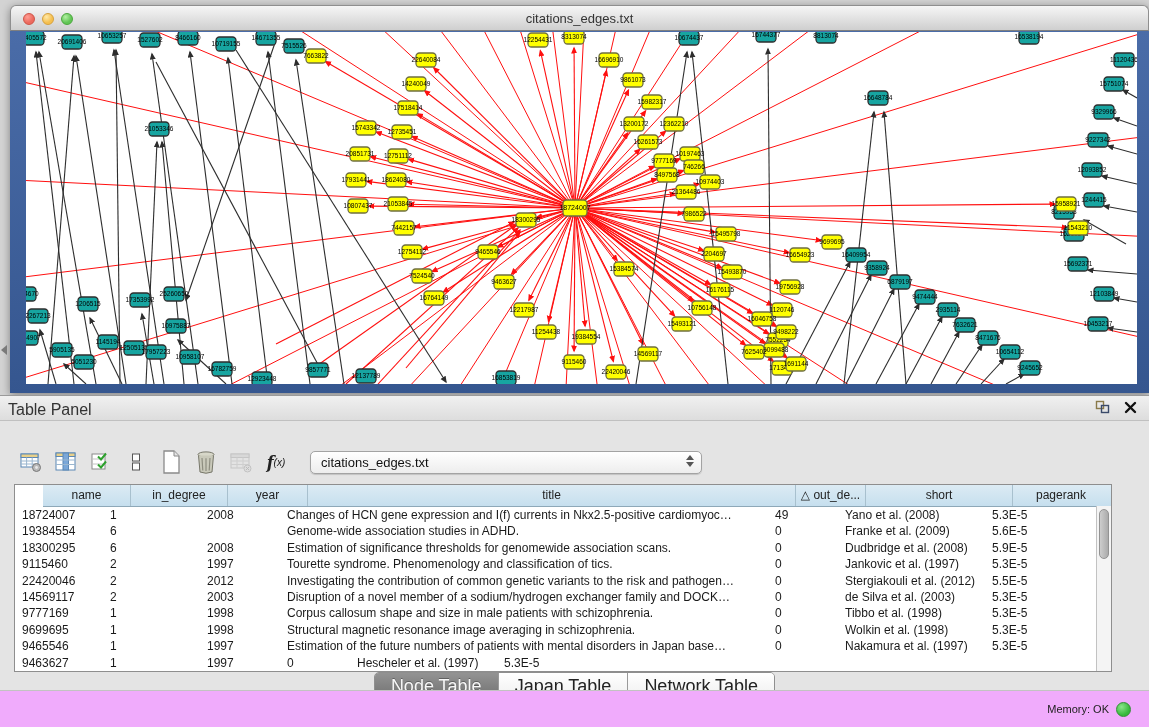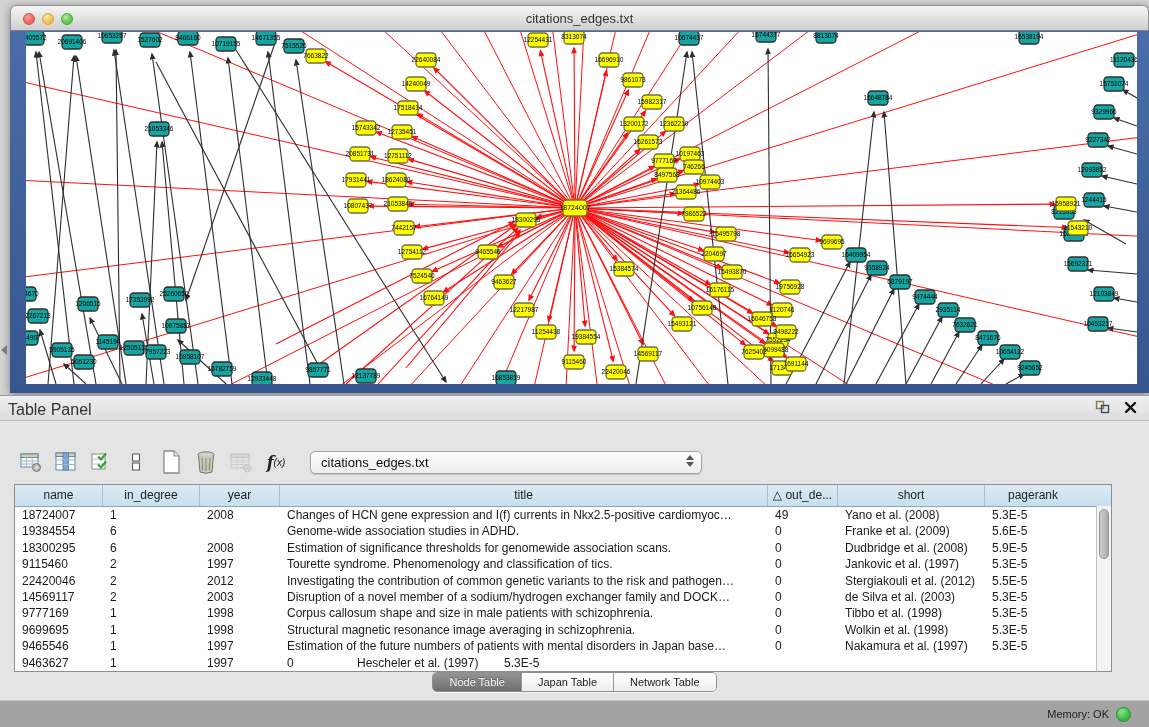--- a/index.html
+++ b/index.html
@@ -32,36 +32,36 @@
   .fx{font-size:14px;color:#222;}
   .fx i{font-family:"DejaVu Serif",serif;font-weight:bold;font-size:16px;}
   .fx .paren{font-size:10px;font-style:italic;}
   .combo{margin-left:12px;width:392px;height:23px;border:1px solid #a3a3a3;border-radius:5px;background:linear-gradient(#ffffff,#ededed);box-shadow:0 1px 1px rgba(0,0,0,.15);position:relative;font-size:13px;color:#111;line-height:22px;padding:0 26px 0 10px;box-sizing:border-box;}
   .combo .arrows{position:absolute;right:7px;top:3px;display:flex;flex-direction:column;gap:2px;}
   .combo .arrows i{width:0;height:0;border-left:4px solid transparent;border-right:4px solid transparent;}
   .combo .arrows i.up{border-bottom:5px solid #555;}
   .combo .arrows i.down{border-top:5px solid #555;}
 
   .tablewrap{position:absolute;left:14px;top:88px;width:1098px;border:1px solid #8e8e8e;background:#fff;box-sizing:border-box;}
-  .thead{display:flex;height:21px;background:linear-gradient(#dcebf4,#c6dfee);border-bottom:1px solid #8ea8b8;}
+  .thead{display:flex;height:21px;background:linear-gradient(#dcebf4,#c6dfee);border-bottom:1px solid #8ea8b8;margin-left:28px;}
   .th{font-size:12px;color:#222;text-align:center;line-height:21px;border-right:1px solid #a8c0ce;box-sizing:border-box;overflow:hidden;white-space:nowrap;}
   .th:last-child{border-right:none;}
   .tbody{position:relative;background:#fff;}
   .tr{display:flex;height:16.4px;line-height:16.4px;}
   .td{font-size:12px;color:#1a1a1a;padding-left:7px;box-sizing:border-box;overflow:hidden;white-space:nowrap;}
   .vscroll{position:absolute;right:0;top:21px;width:15px;bottom:0;background:#f4f4f4;border-left:1px solid #c2c2c2;box-sizing:border-box;}
   .vthumb{position:absolute;left:2px;right:2px;top:3px;height:48px;border-radius:6px;background:linear-gradient(90deg,#cdcdcd,#ababab);border:1px solid #939393;}
 
   .tabs{position:absolute;left:0;right:0;top:276px;display:flex;justify-content:center;}
   .seg{display:flex;border:1px solid #8f8f8f;border-radius:5px;overflow:hidden;box-shadow:0 1px 1px rgba(255,255,255,.7), inset 0 0 1px rgba(0,0,0,.1);}
-  .seg .tab{font-size:11px;padding:3px 16px;background:linear-gradient(#ffffff,#eeeeee);color:#222;border-right:1px solid #9a9a9a;cursor:default;}
+  .seg .tab{font-size:18px;padding:3px 16px;background:linear-gradient(#ffffff,#eeeeee);color:#222;border-right:1px solid #9a9a9a;cursor:default;}
   .seg .tab:last-child{border-right:none;}
   .seg .tab.active{background:linear-gradient(#939393,#6f6f6f);color:#f7f7f7;text-shadow:0 -1px 0 rgba(0,0,0,.3);}
 
-  .statusbar{position:absolute;left:0;right:0;bottom:0;height:27px;background:#a3a3a3;border-top:1px solid #c2c2c2;display:flex;align-items:center;justify-content:flex-end;padding-right:18px;box-sizing:border-box;gap:7px;}
+  .statusbar{position:absolute;left:0;right:0;bottom:0;height:37px;background:#f0abfc;border-top:1px solid #c2c2c2;display:flex;align-items:center;justify-content:flex-end;padding-right:18px;box-sizing:border-box;gap:7px;}
   .statusbar .mem{font-size:11px;color:#222;}
   .memdot{width:13px;height:13px;border-radius:50%;background:radial-gradient(circle at 35% 30%,#8ae58a,#37b93c 65%);border:1px solid #2f8f33;}
 </style>
 </head>
 <body>
 
 <div class="net-window">
   <div class="titlebar">
     <div class="lights">
       <span class="light red"></span>

